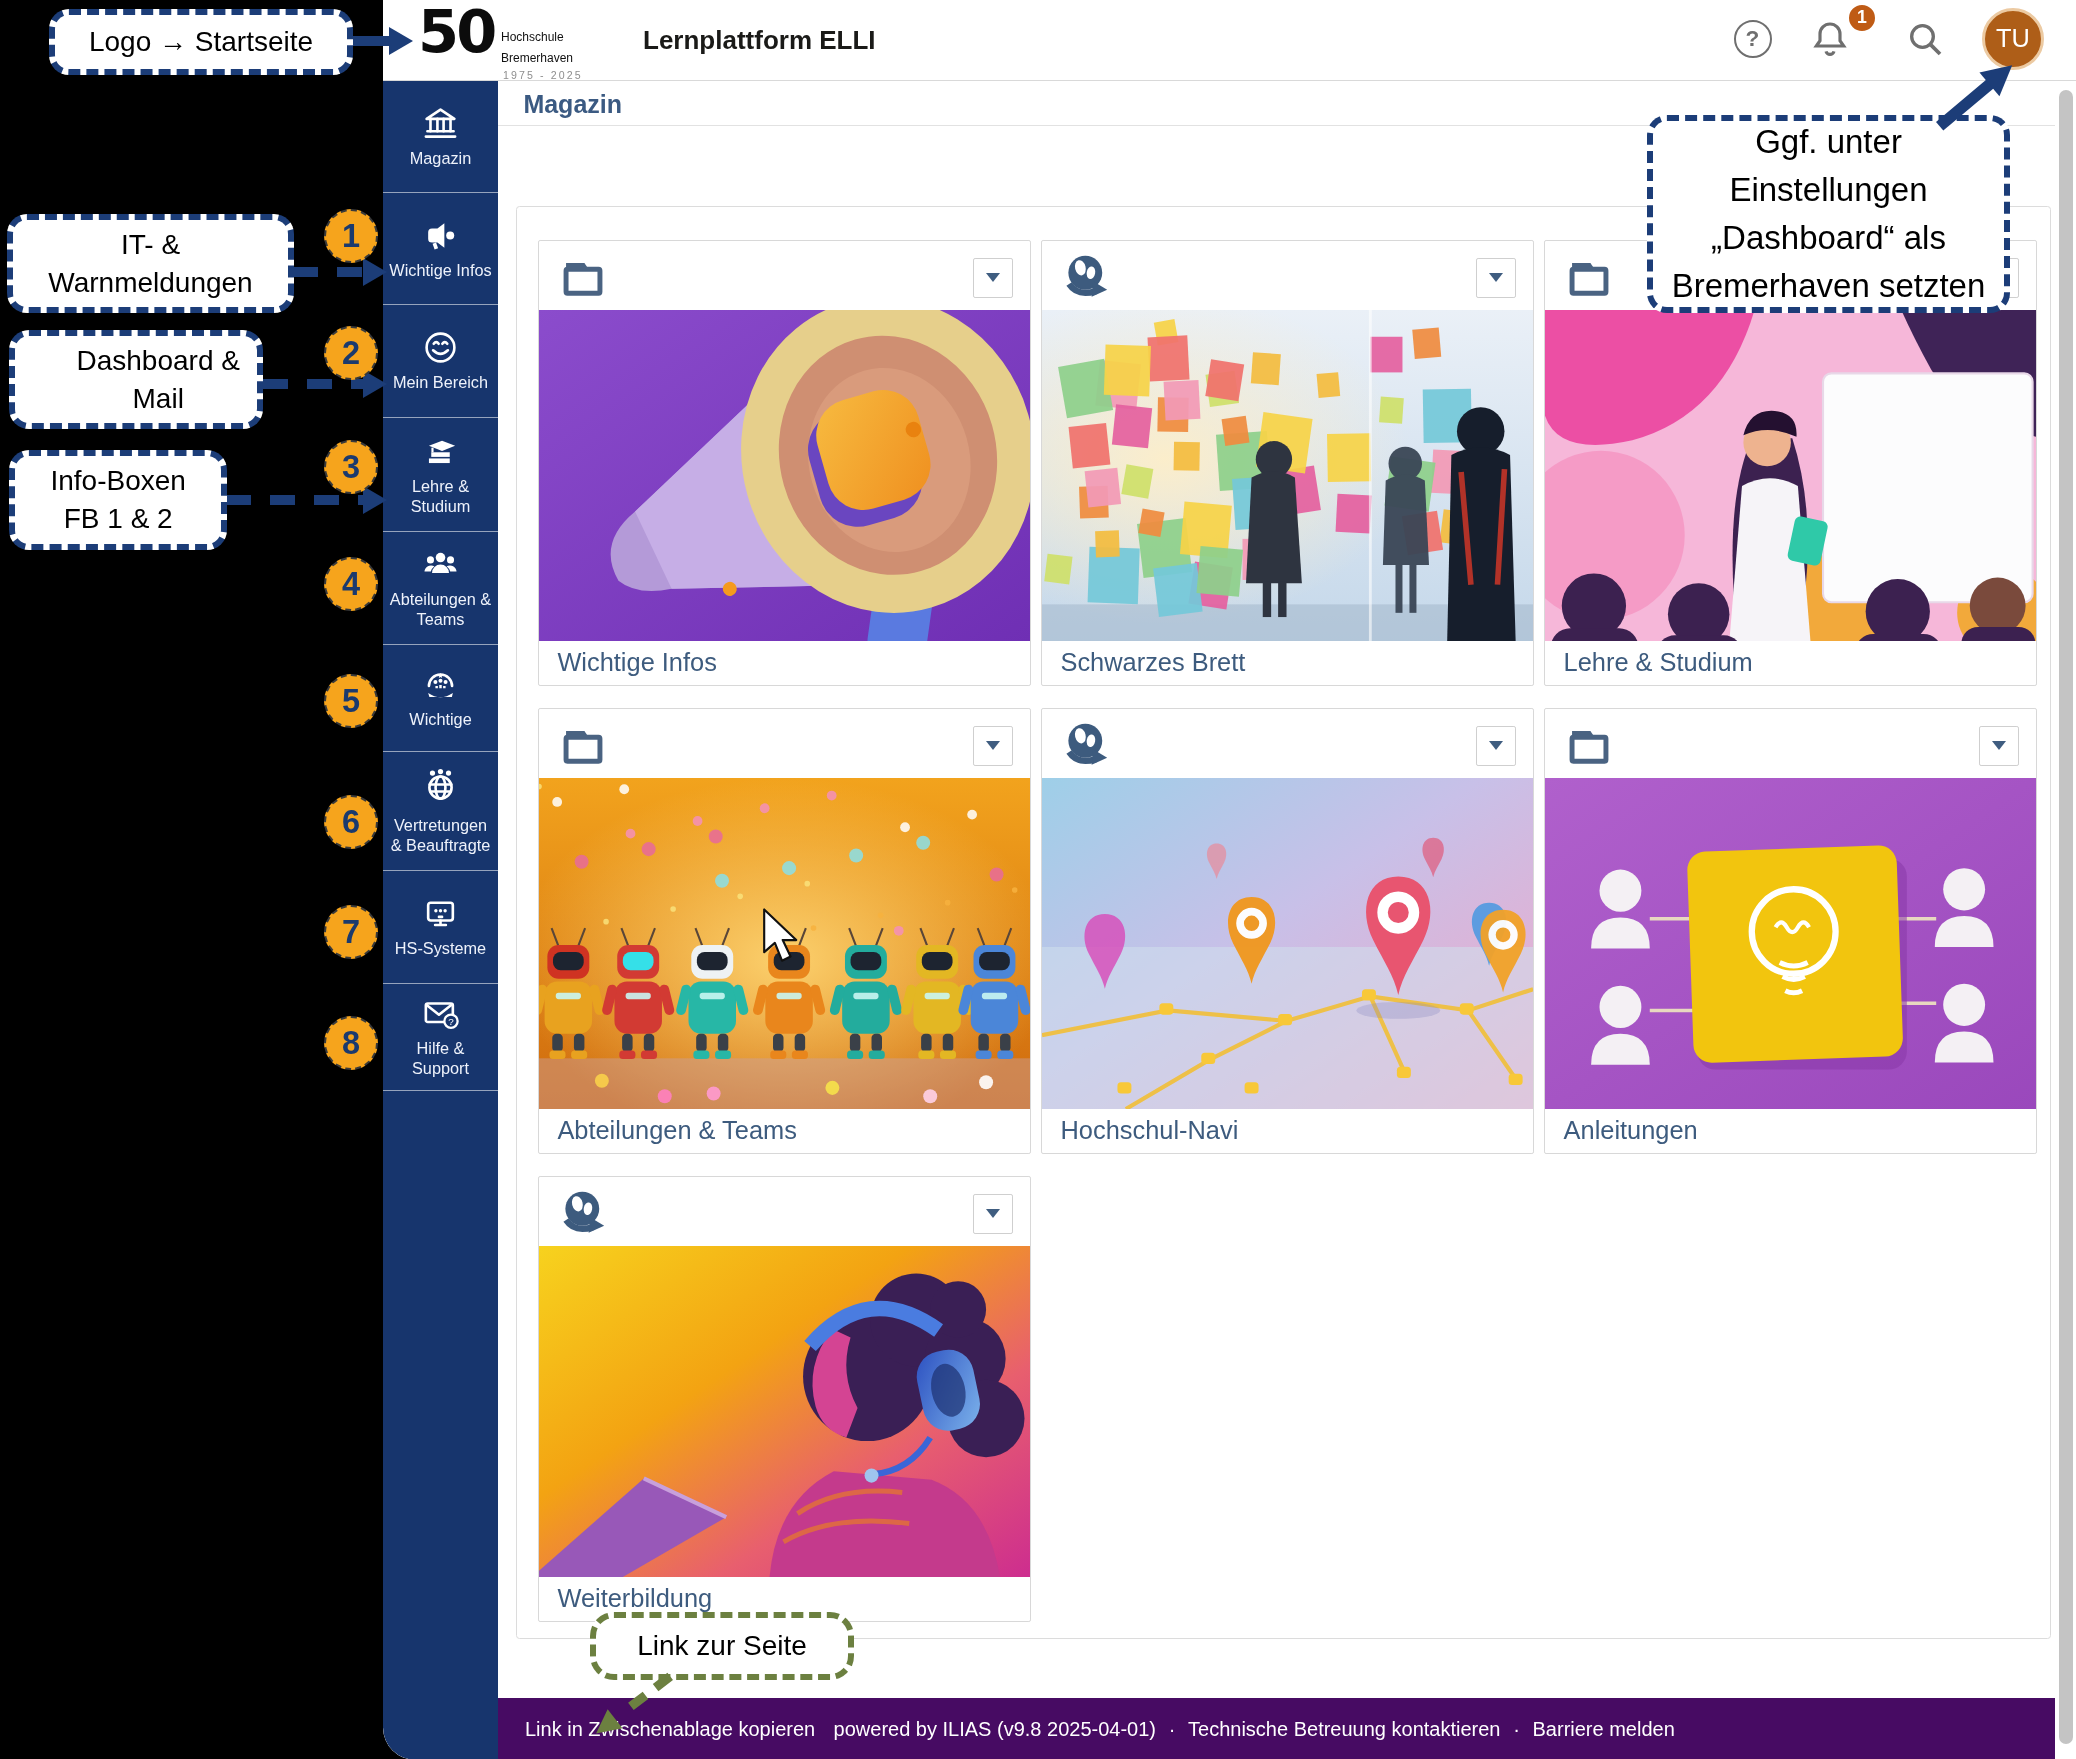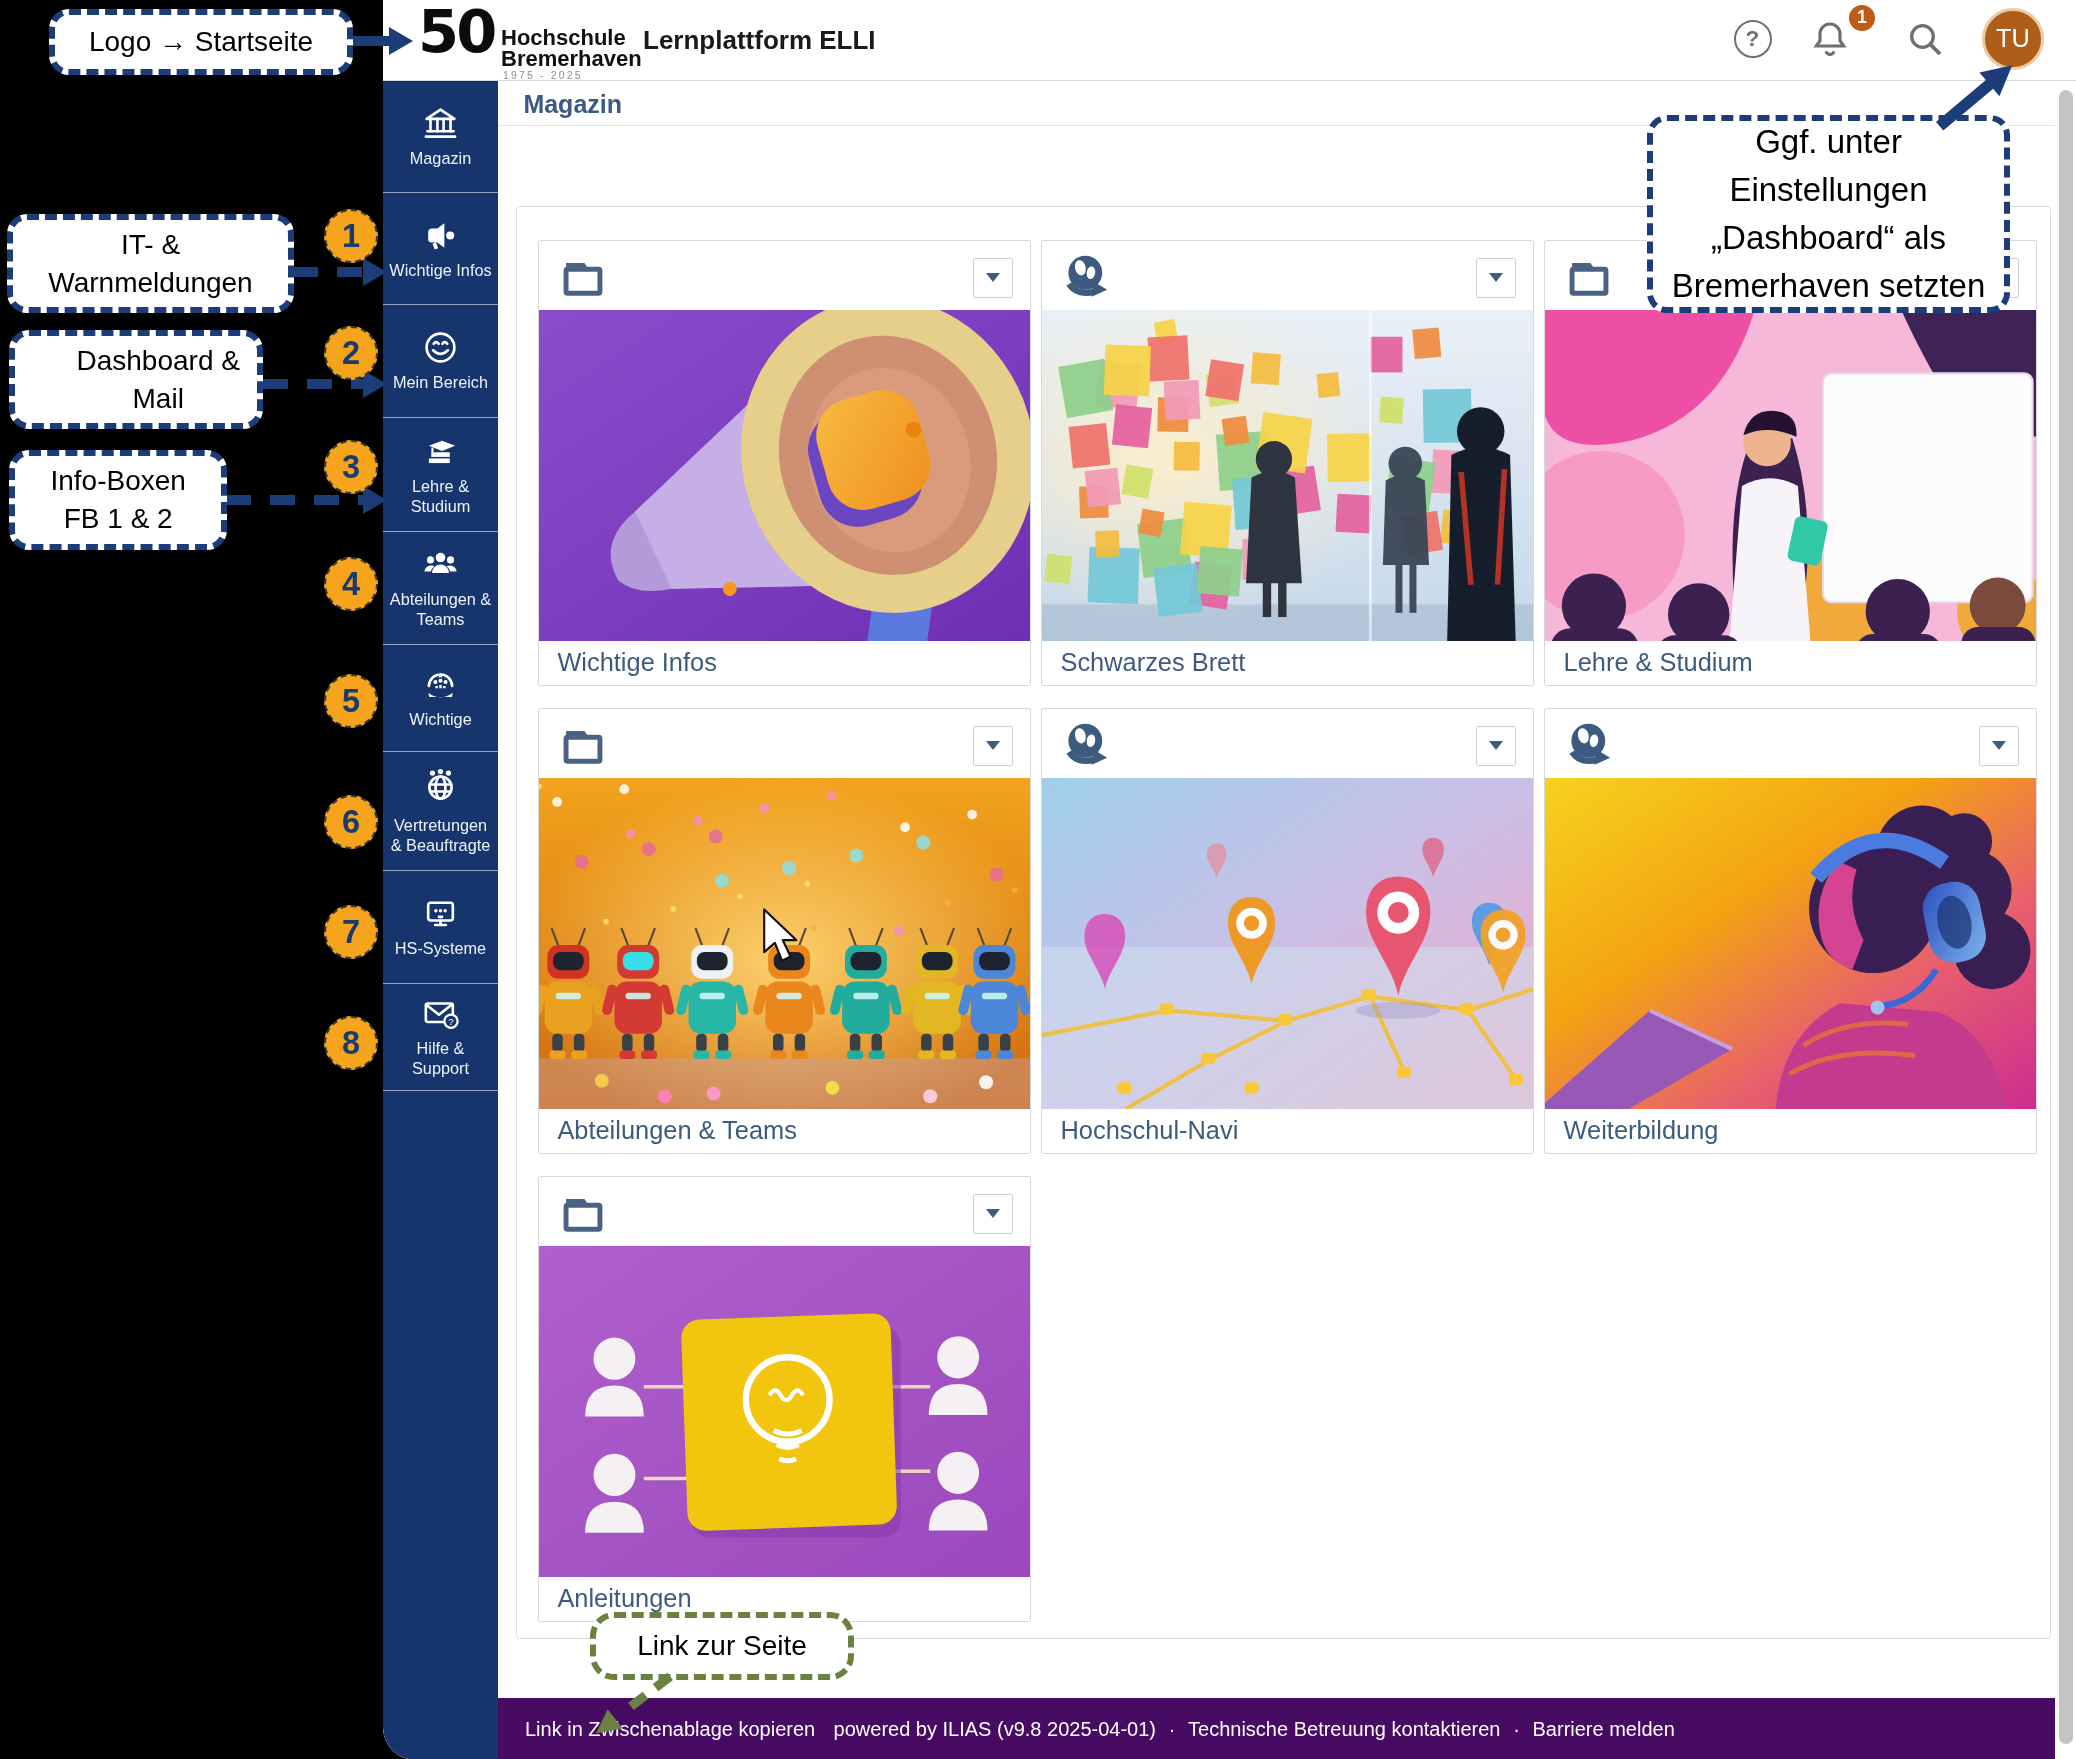--- a/index.html
+++ b/index.html
@@ -9,21 +9,21 @@
   *{box-sizing:border-box; margin:0; padding:0;}
   body{background:#000; font-family:"Liberation Sans", sans-serif;}
   .stage{position:relative; width:2077px; height:1760px; background:#000; overflow:hidden;}
 
   
   .app{position:absolute; left:383px; top:0; width:1693px; height:1760px; background:#fff;
        border-bottom-left-radius:32.5px; overflow:hidden;padding-left:21px;}
   .hdr{position:absolute; left:0; top:0; width:100%; height:81px; background:#fff; border-bottom:1.4px solid #d9d9d9;}
   .logo{position:absolute; left:35px; top:1.4px; width:226px; height:78px; cursor:pointer;}
   .logo-50{position:absolute; left:0; top:-4.2px; font-size:59px; font-weight:bold; color:#0c0c0c; font-family:"DejaVu Sans", sans-serif; letter-spacing:-2.8px;}
-  .logo-name{position:absolute; left:83px; top:25.4px; font-size:22px; line-height:21px; font-weight:bold; color:#111;}
+  .logo-name{position:absolute; left:83px; top:25.4px; font-size:12px; line-height:21px; font-weight:normal; color:#111;}
   .logo-years{position:absolute; left:85px; top:68px; font-size:10.6px; letter-spacing:2.1px; color:#8e8e8e;}
   .app-title{position:absolute; left:260px; top:25.4px; font-size:26px; font-weight:bold; color:#1a1a18;}
   .hicon{position:absolute; top:18.4px; width:41px; height:41px; display:flex; align-items:center; justify-content:center; cursor:pointer;}
   .help{left:1349px;} .bell{left:1426px;} .search{left:1521px;}
   .help-circle{width:38px; height:38px; border:2.8px solid var(--icongray); border-radius:50%;
        display:flex;align-items:center;justify-content:center; font-size:22.6px; font-weight:bold; color:var(--icongray);}
   .badge{position:absolute; left:1464px; top:2.8px; width:30px; height:30px; border-radius:50%; background:#bf5b15;
        border:2.1px solid #fff; color:#fff; font-size:17.7px; font-weight:bold; display:flex; align-items:center; justify-content:center;}
   .avatar{position:absolute; left:1599px; top:7.8px; width:62px; height:62px; border-radius:50%; background:#ae5e18;
        border:3.5px solid #eccaa2; color:#fff; font-size:25.4px; display:flex; align-items:center; justify-content:center; cursor:pointer;}
@@ -598,20 +598,69 @@
  <circle cx="0" cy="-26" r="15" fill="none" stroke="#fff" stroke-width="10"></circle>
                 </g>
   <ellipse cx="510" cy="330" rx="60" ry="12" fill="#8888c0" opacity=".3"></ellipse>
               </svg>
             </div>
     <div class="card-title" data-interactable="true">Hochschul-Navi</div>
           </div>
           <div class="card" data-interactable="true">
             <div class="card-top" data-interactable="false">
       <span class="tlicon" data-interactable="false"><svg viewBox="0 0 68 68">
+                  <path d="M10 14h26l6 9H10Z" fill="#4a6382"></path>
+                  <rect x="10" y="23" width="48" height="34" rx="2" fill="#fff" stroke="#4a6382" stroke-width="7"></rect>
+                </svg></span>
+      <span class="dd" data-interactable="true">
+                <span class="caret" data-interactable="false"></span>
+              </span>
+    </div>
+    <div class="card-img" data-interactable="false">
+              <svg viewBox="0 0 703 470" preserveAspectRatio="none">
+                <defs>
+                  <linearGradient id="id" x1="0" y1="0" x2="1" y2="1">
+                    <stop offset="0" stop-color="#b060cc"></stop>
+                    <stop offset="1" stop-color="#9a48bc"></stop>
+                  </linearGradient>
+                </defs>
+  <rect width="703" height="470" fill="url(#id)"></rect>
+  <g stroke="#e8d8c0" stroke-width="5">
+                  <path d="M150 200 H240M150 330 H240M462 200 H560M462 320 H560"></path>
+                </g>
+  <rect x="208" y="100" width="300" height="300" rx="26" fill="#8838a8" opacity=".55" transform="translate(10,14)"></rect>
+  <rect x="208" y="100" width="300" height="300" rx="26" fill="#f2c50e" transform="rotate(-2 358 250)"></rect>
+  <circle cx="356" cy="218" r="60" fill="none" stroke="#fff" stroke-width="9"></circle>
+  <path d="M330 212q8-14 16 0t16 0t16 0" fill="none" stroke="#fff" stroke-width="6"></path>
+  <path d="M336 262q20 10 40 0M340 282q16 8 32 0M344 302q12 6 24 0" fill="none" stroke="#fff" stroke-width="7"></path>
+  <g fill="#f4f0f4">
+                  <g transform="translate(108,160)">
+                    <circle r="30"></circle>
+                    <path d="M-42 82q0-44 42-44t42 44z"></path>
+                  </g>
+                  <g transform="translate(108,325)">
+                    <circle r="30"></circle>
+                    <path d="M-42 82q0-44 42-44t42 44z"></path>
+                  </g>
+                  <g transform="translate(600,158)">
+                    <circle r="30"></circle>
+                    <path d="M-42 82q0-44 42-44t42 44z"></path>
+                  </g>
+                  <g transform="translate(600,322)">
+                    <circle r="30"></circle>
+                    <path d="M-42 82q0-44 42-44t42 44z"></path>
+                  </g>
+                </g>
+              </svg>
+            </div>
+    <div class="card-title" data-interactable="true">Anleitungen</div>
+          </div>
+          <div class="card" data-interactable="true">
+            <div class="card-top" data-interactable="false">
+      <span class="tlicon" data-interactable="false"><svg viewBox="0 0 68 68">
                   <circle cx="33" cy="28" r="24" fill="#3d5b7e"></circle>
                   <ellipse cx="26" cy="21" rx="7.5" ry="11" fill="#fff" transform="rotate(-14 26 21)"></ellipse>
                   <ellipse cx="41" cy="28" rx="6" ry="9" fill="#fff" transform="rotate(10 41 28)"></ellipse>
                   <path d="M10 44q12 18 38 10" stroke="#3d5b7e" stroke-width="9" fill="none"></path>
                   <polygon points="42,62 64,52 44,40" fill="#3d5b7e"></polygon>
                 </svg></span>
       <span class="dd" data-interactable="true">
                 <span class="caret" data-interactable="false"></span>
               </span>
     </div>
@@ -646,69 +695,20 @@
                     <rect x="545" y="148" width="82" height="114" rx="36" fill="url(#cup)"></rect>
                     <ellipse cx="586" cy="205" rx="24" ry="38" fill="#1d3070" opacity=".7"></ellipse>
                   </g>
   <path d="M560 272q-30 48-82 52" stroke="#3a66d8" stroke-width="9" fill="none"></path>
                   <circle cx="476" cy="326" r="10" fill="#9fc4ee"></circle>
                 </g>
               </svg>
             </div>
     <div class="card-title" data-interactable="true">Weiterbildung</div>
           </div>
-          <div class="card" data-interactable="true">
-            <div class="card-top" data-interactable="false">
-      <span class="tlicon" data-interactable="false"><svg viewBox="0 0 68 68">
-                  <path d="M10 14h26l6 9H10Z" fill="#4a6382"></path>
-                  <rect x="10" y="23" width="48" height="34" rx="2" fill="#fff" stroke="#4a6382" stroke-width="7"></rect>
-                </svg></span>
-      <span class="dd" data-interactable="true">
-                <span class="caret" data-interactable="false"></span>
-              </span>
-    </div>
-    <div class="card-img" data-interactable="false">
-              <svg viewBox="0 0 703 470" preserveAspectRatio="none">
-                <defs>
-                  <linearGradient id="id" x1="0" y1="0" x2="1" y2="1">
-                    <stop offset="0" stop-color="#b060cc"></stop>
-                    <stop offset="1" stop-color="#9a48bc"></stop>
-                  </linearGradient>
-                </defs>
-  <rect width="703" height="470" fill="url(#id)"></rect>
-  <g stroke="#e8d8c0" stroke-width="5">
-                  <path d="M150 200 H240M150 330 H240M462 200 H560M462 320 H560"></path>
-                </g>
-  <rect x="208" y="100" width="300" height="300" rx="26" fill="#8838a8" opacity=".55" transform="translate(10,14)"></rect>
-  <rect x="208" y="100" width="300" height="300" rx="26" fill="#f2c50e" transform="rotate(-2 358 250)"></rect>
-  <circle cx="356" cy="218" r="60" fill="none" stroke="#fff" stroke-width="9"></circle>
-  <path d="M330 212q8-14 16 0t16 0t16 0" fill="none" stroke="#fff" stroke-width="6"></path>
-  <path d="M336 262q20 10 40 0M340 282q16 8 32 0M344 302q12 6 24 0" fill="none" stroke="#fff" stroke-width="7"></path>
-  <g fill="#f4f0f4">
-                  <g transform="translate(108,160)">
-                    <circle r="30"></circle>
-                    <path d="M-42 82q0-44 42-44t42 44z"></path>
-                  </g>
-                  <g transform="translate(108,325)">
-                    <circle r="30"></circle>
-                    <path d="M-42 82q0-44 42-44t42 44z"></path>
-                  </g>
-                  <g transform="translate(600,158)">
-                    <circle r="30"></circle>
-                    <path d="M-42 82q0-44 42-44t42 44z"></path>
-                  </g>
-                  <g transform="translate(600,322)">
-                    <circle r="30"></circle>
-                    <path d="M-42 82q0-44 42-44t42 44z"></path>
-                  </g>
-                </g>
-              </svg>
-            </div>
-    <div class="card-title" data-interactable="true">Anleitungen</div>
-          </div>
         </div>
     </div>
 
     <div class="footer" data-interactable="false">
       <span data-interactable="true">Link in Zwischenablage kopieren</span>
       <span class="gap" data-interactable="false"></span>
       <span data-interactable="false">powered by ILIAS (v9.8 2025-04-01)</span>
       <span class="dot" data-interactable="false">·</span>
       <span data-interactable="true">Technische Betreuung kontaktieren</span>
       <span class="dot" data-interactable="false">·</span>

